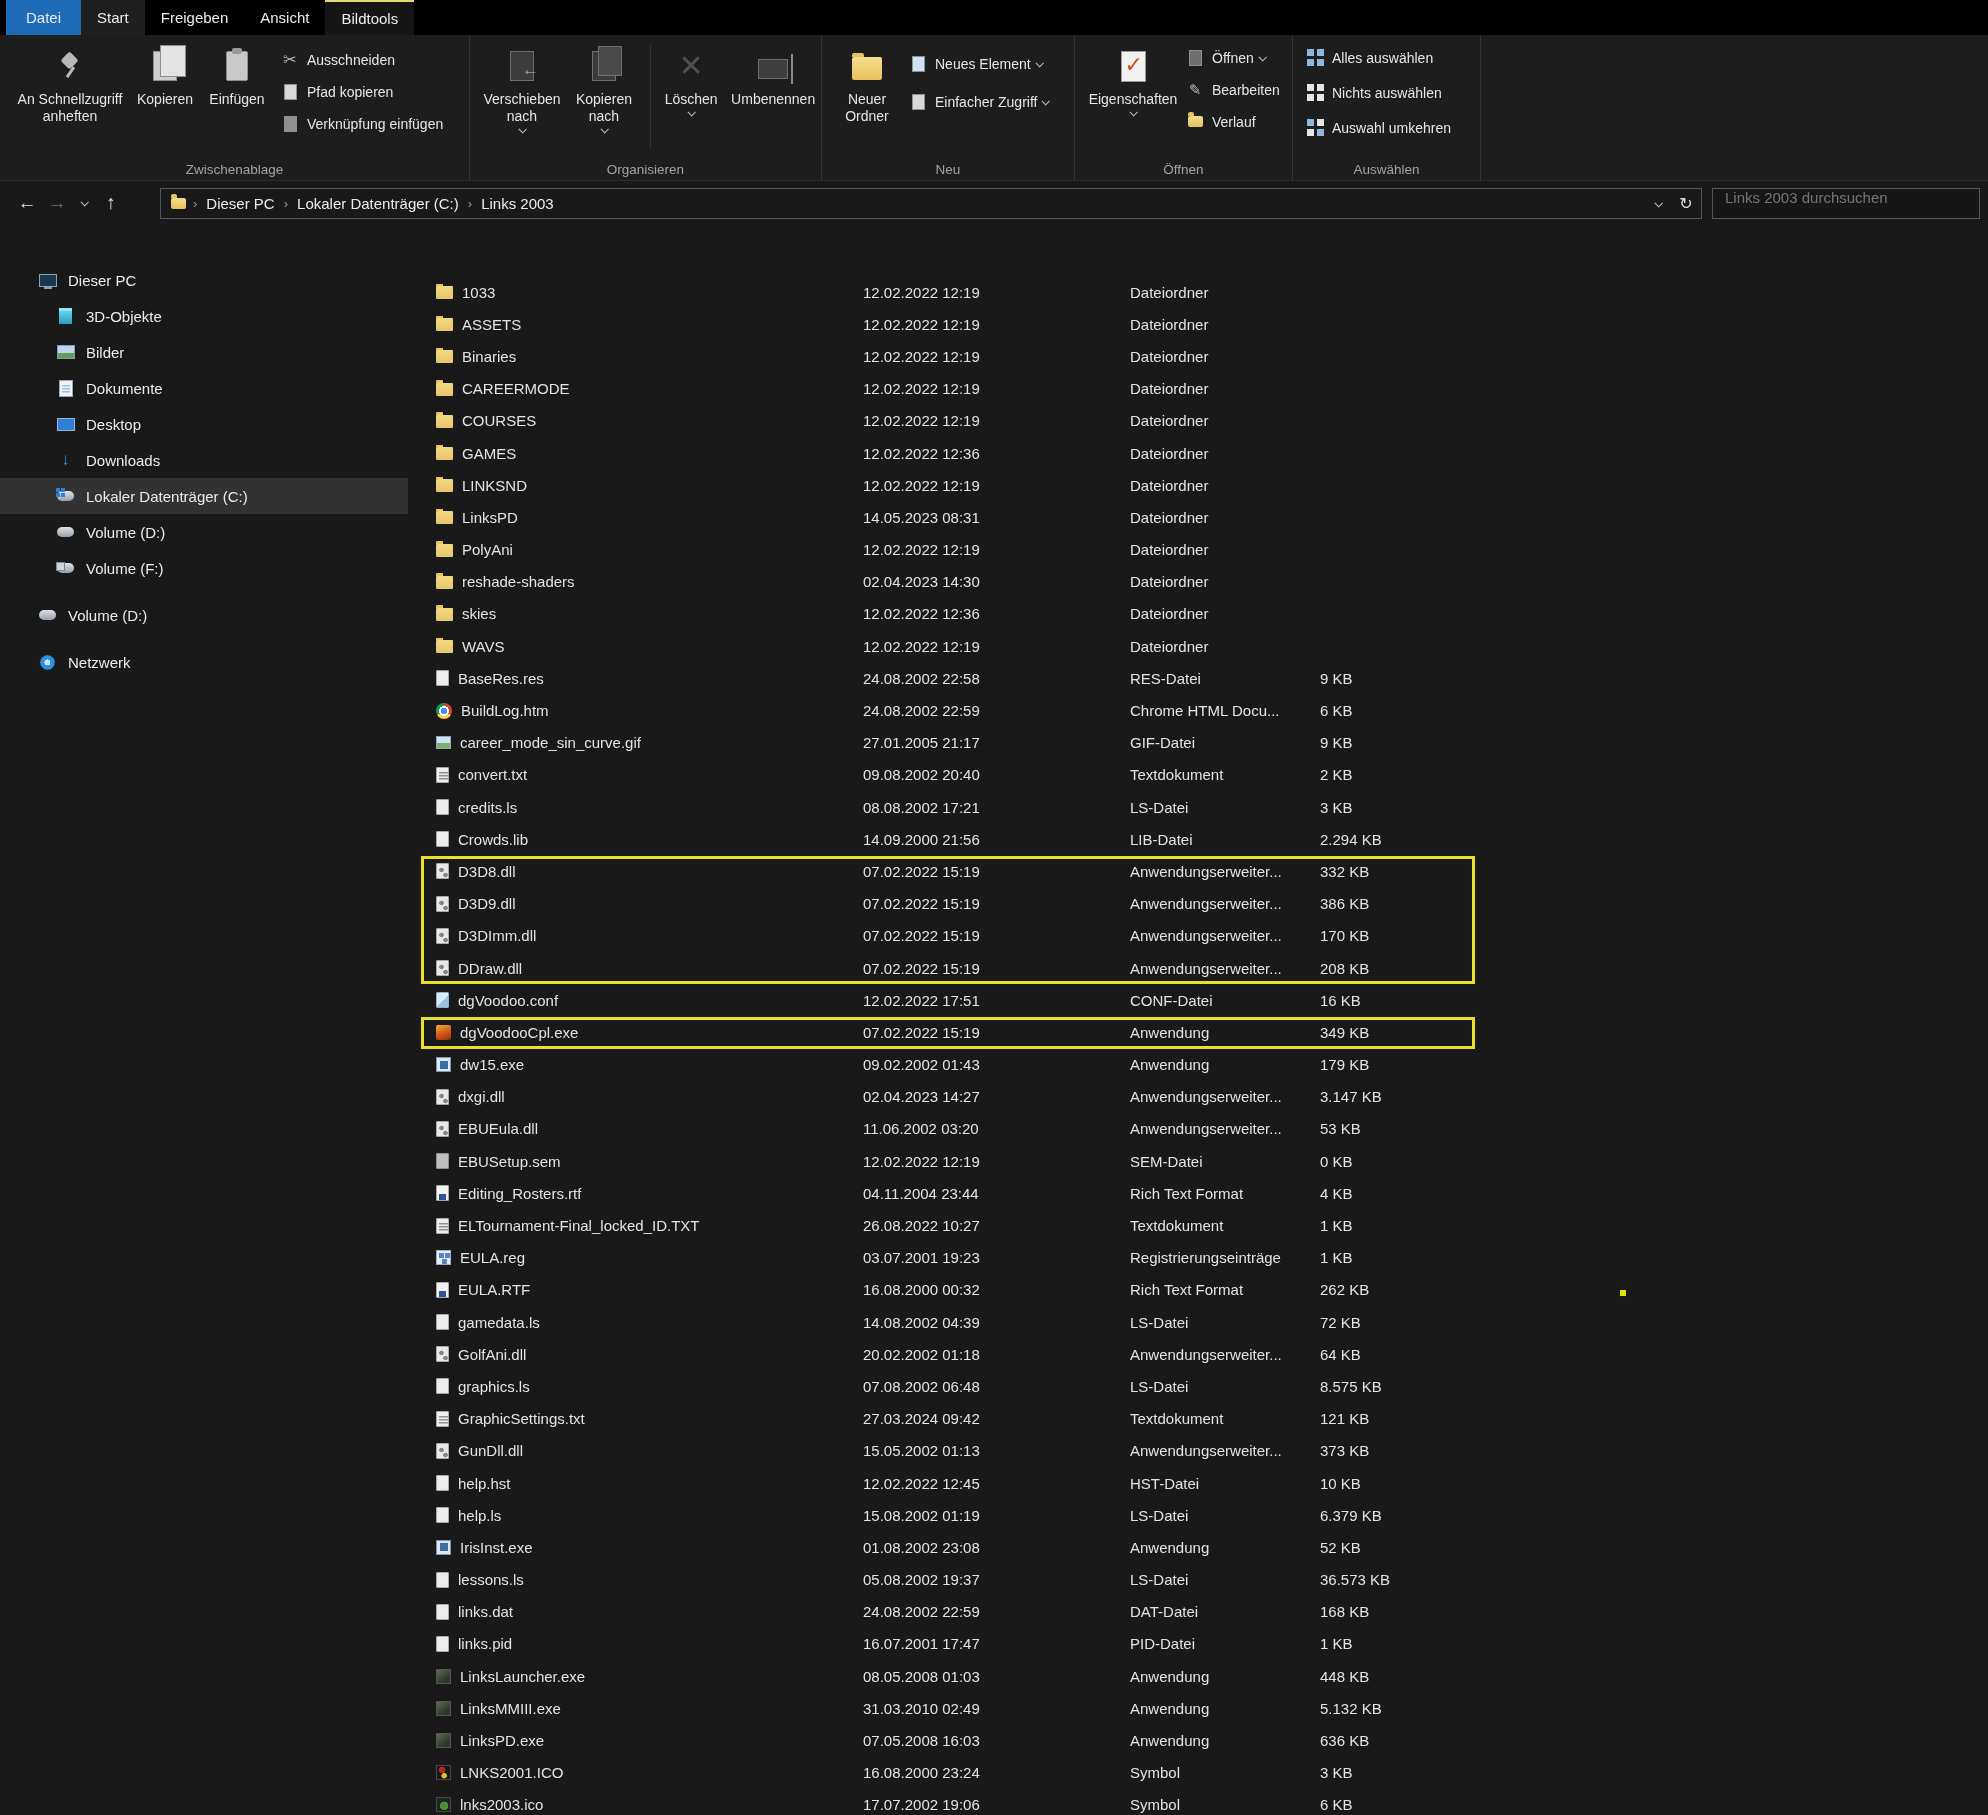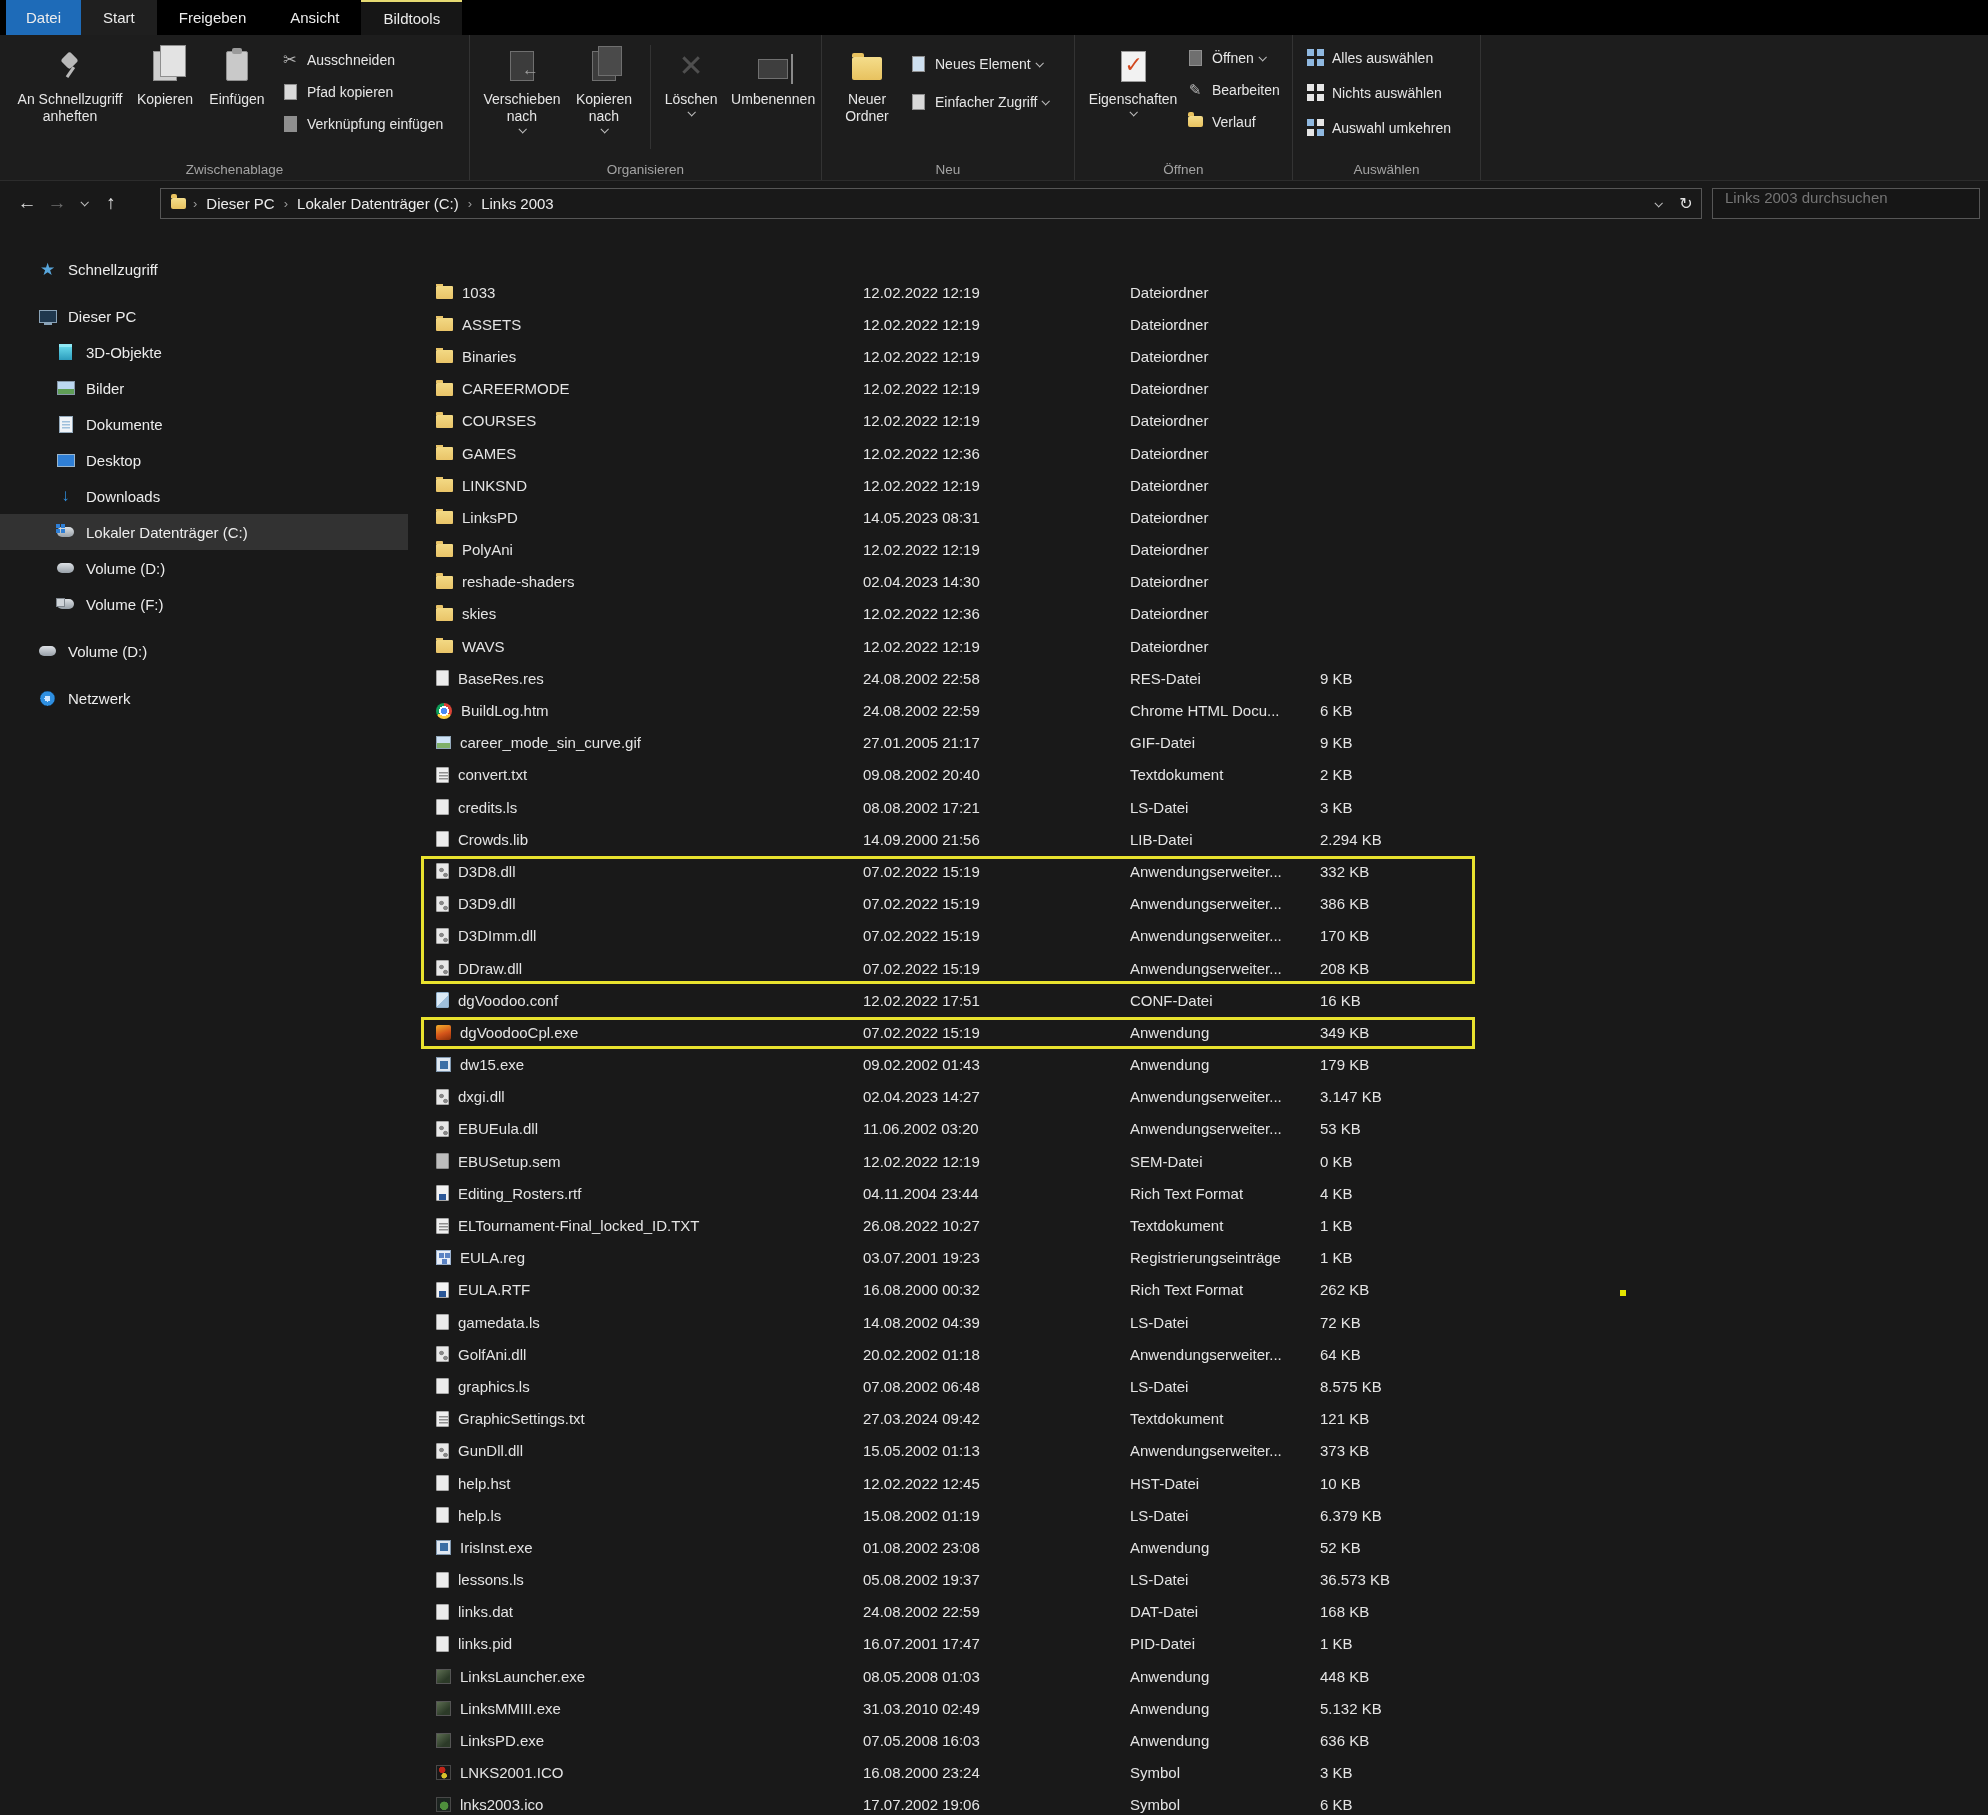--- a/index.html
+++ b/index.html
@@ -1,21 +1,21 @@
 <!DOCTYPE html>
 <html><head>
 <meta charset="utf-8">
 <style>
   *{margin:0;padding:0;box-sizing:border-box}
   html,body{width:1988px;height:1815px;overflow:hidden;background:#191919;
     font-family:"Liberation Sans","DejaVu Sans",sans-serif;color:#e4e4e4;-webkit-font-smoothing:antialiased}
 
   
   #tabbar{position:absolute;left:0;top:0;width:100%;height:35px;background:#000;display:flex;align-items:stretch}
-  .tab{padding:0 22px;display:flex;align-items:center;font-size:15px;color:#ececec;cursor:default}
+  .tab{padding:0 16px;display:flex;align-items:center;font-size:15px;color:#ececec;cursor:default}
   .tab-file{background:#1e6bb8;margin-left:6px;padding:0 20px}
   .tab-active{background:#1f1f1f}
   .tab-context{background:#161616;border-top:2px solid #e5da72}
 
   
   #ribbon{position:absolute;left:0;top:35px;width:100%;height:146px;background:#1d1d1d;border-bottom:1px solid #2c2c2c;display:flex}
   .rgroup{position:relative;height:100%;border-right:1px solid #333;flex:none}
   .rgroup:last-child{border-right:1px solid #333}
   .rlabel{position:absolute;left:0;right:0;bottom:3px;text-align:center;font-size:13.5px;color:#a3a3a3}
   .rbody{display:flex;align-items:flex-start;height:112px;padding-top:6px}
@@ -392,24 +392,20 @@
         </span>
     </span>
   </div>
 
   <div id="searchbox">
     <input type="text" placeholder="Links 2003 durchsuchen" style="">
   </div>
 </div>
 
 <div id="sidebar">
-    <div class="sbitem">
-      <span class="sic sic-star"></span>
-      <span>Schnellzugriff</span>
-    </div>
     <div class="sbitem gap">
       <span class="sic sic-pc"></span>
       <span>Dieser PC</span>
     </div>
     <div class="sbitem lvl1">
       <span class="sic sic-cube"></span>
       <span>3D-Objekte</span>
     </div>
     <div class="sbitem lvl1">
       <span class="sic sic-image"></span>

